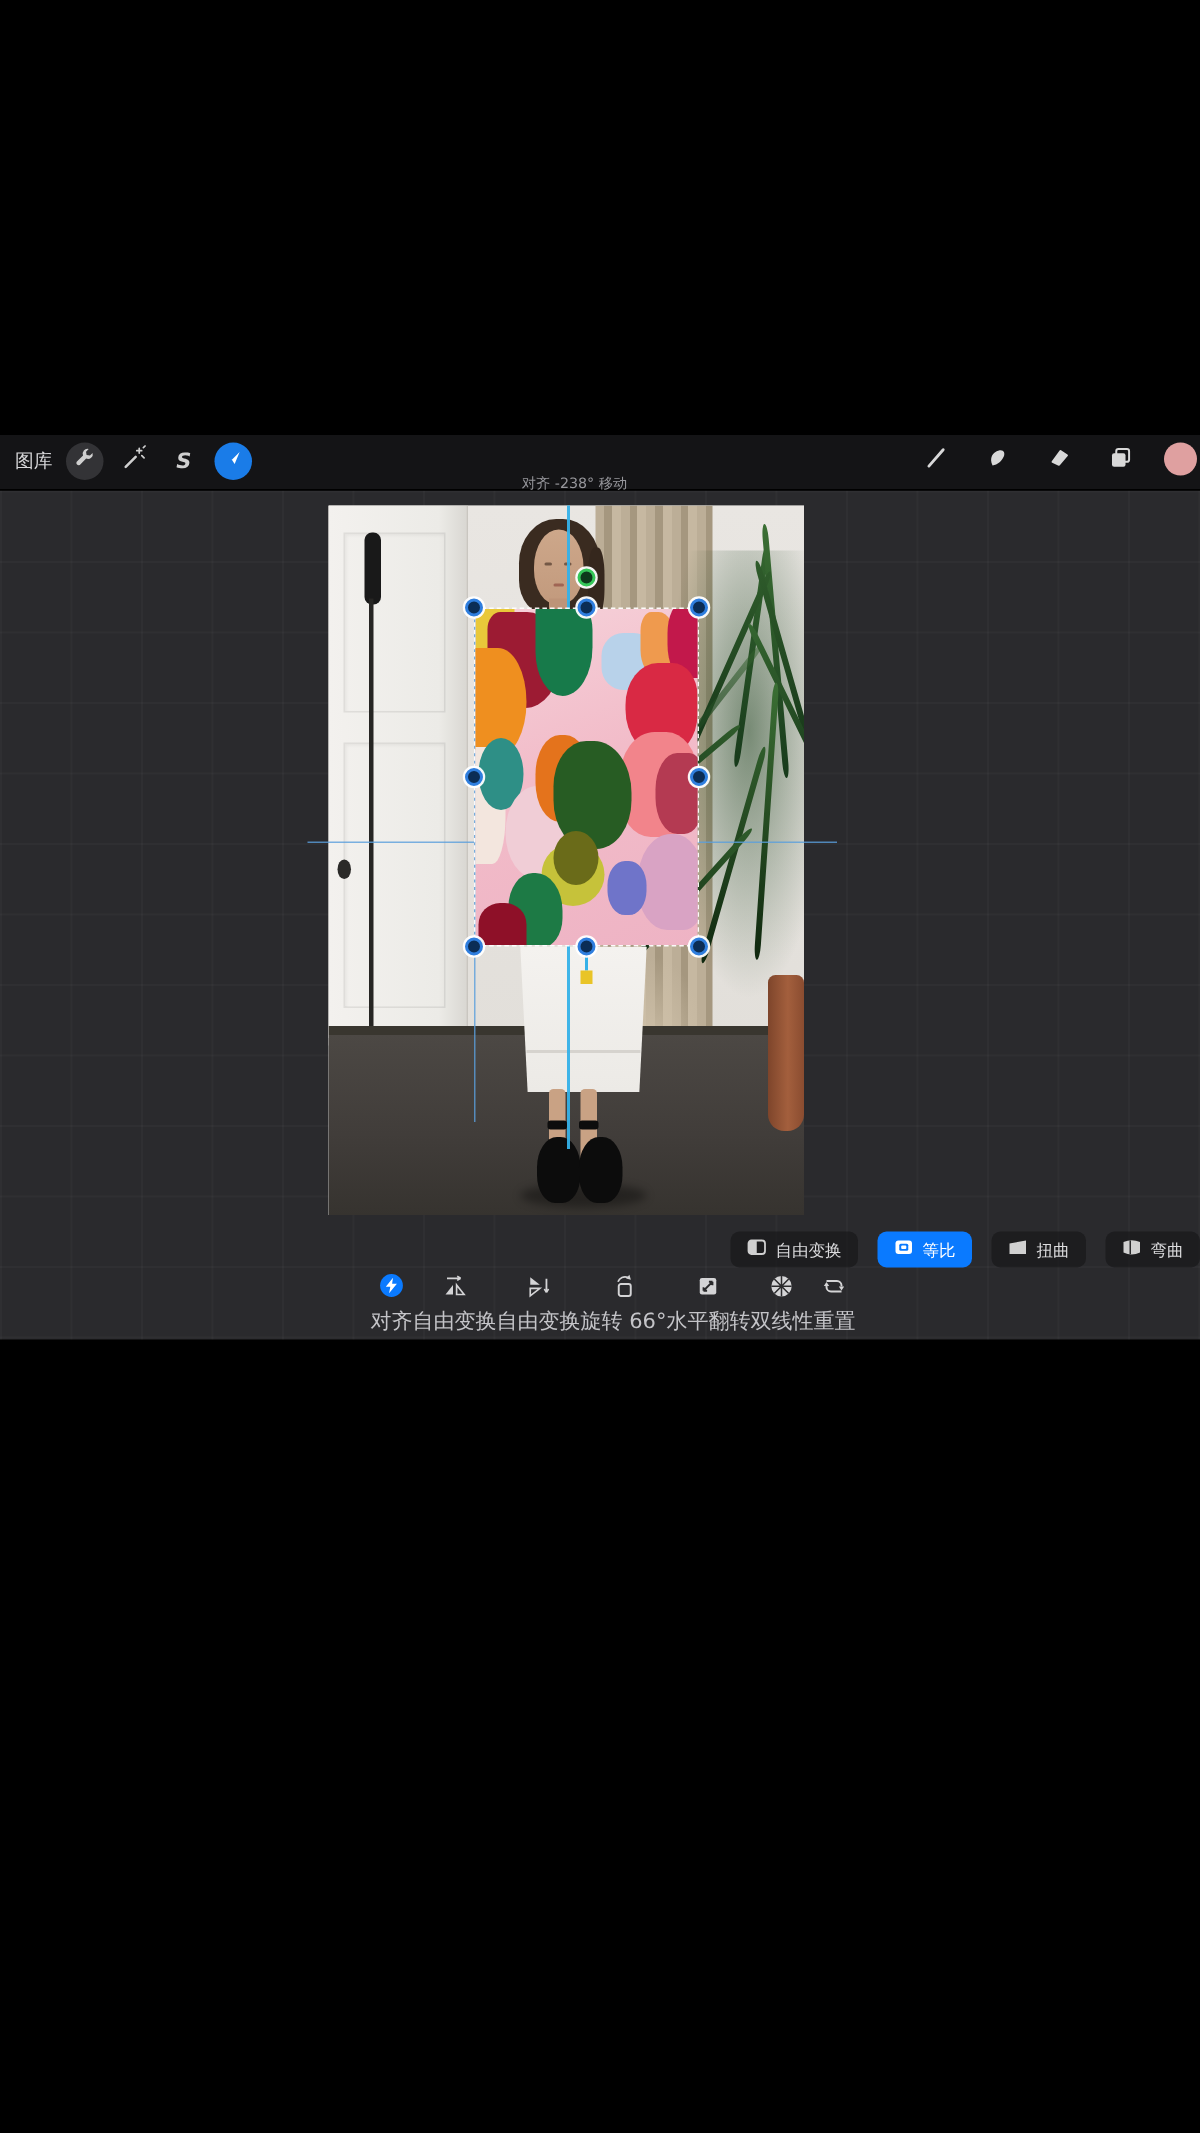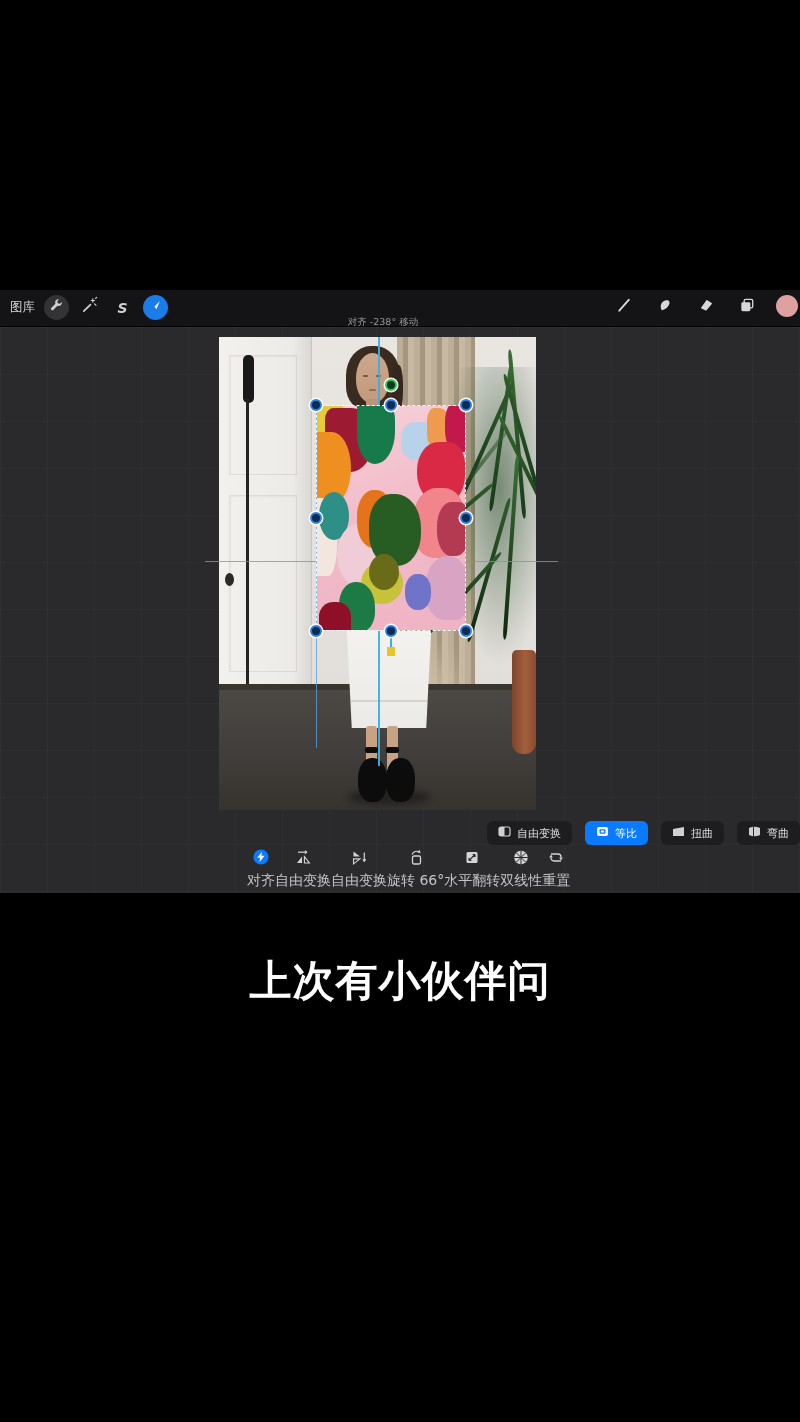--- a/index.html
+++ b/index.html
@@ -290,14 +290,13 @@
               <path d="M4 5 H11 a3 3 0 0 1 3 3 v0.6" fill="none" stroke="#d4d4d6" stroke-width="1.3"></path>
               <polygon points="14,11.4 12.2,8.6 15.8,8.6" fill="#d4d4d6"></polygon>
               <path d="M14 12 H7 a3 3 0 0 1 -3 -3 v-0.6" fill="none" stroke="#d4d4d6" stroke-width="1.3"></path>
               <polygon points="4,5.6 2.2,8.4 5.8,8.4" fill="#d4d4d6"></polygon>
             </svg></span>
         <span class="lbl">重置</span>
       </div>
     </div>
   </div>
 
-  <div class="subtitle">上次有小伙伴问</div>
 </div>
 
 </body></html>

